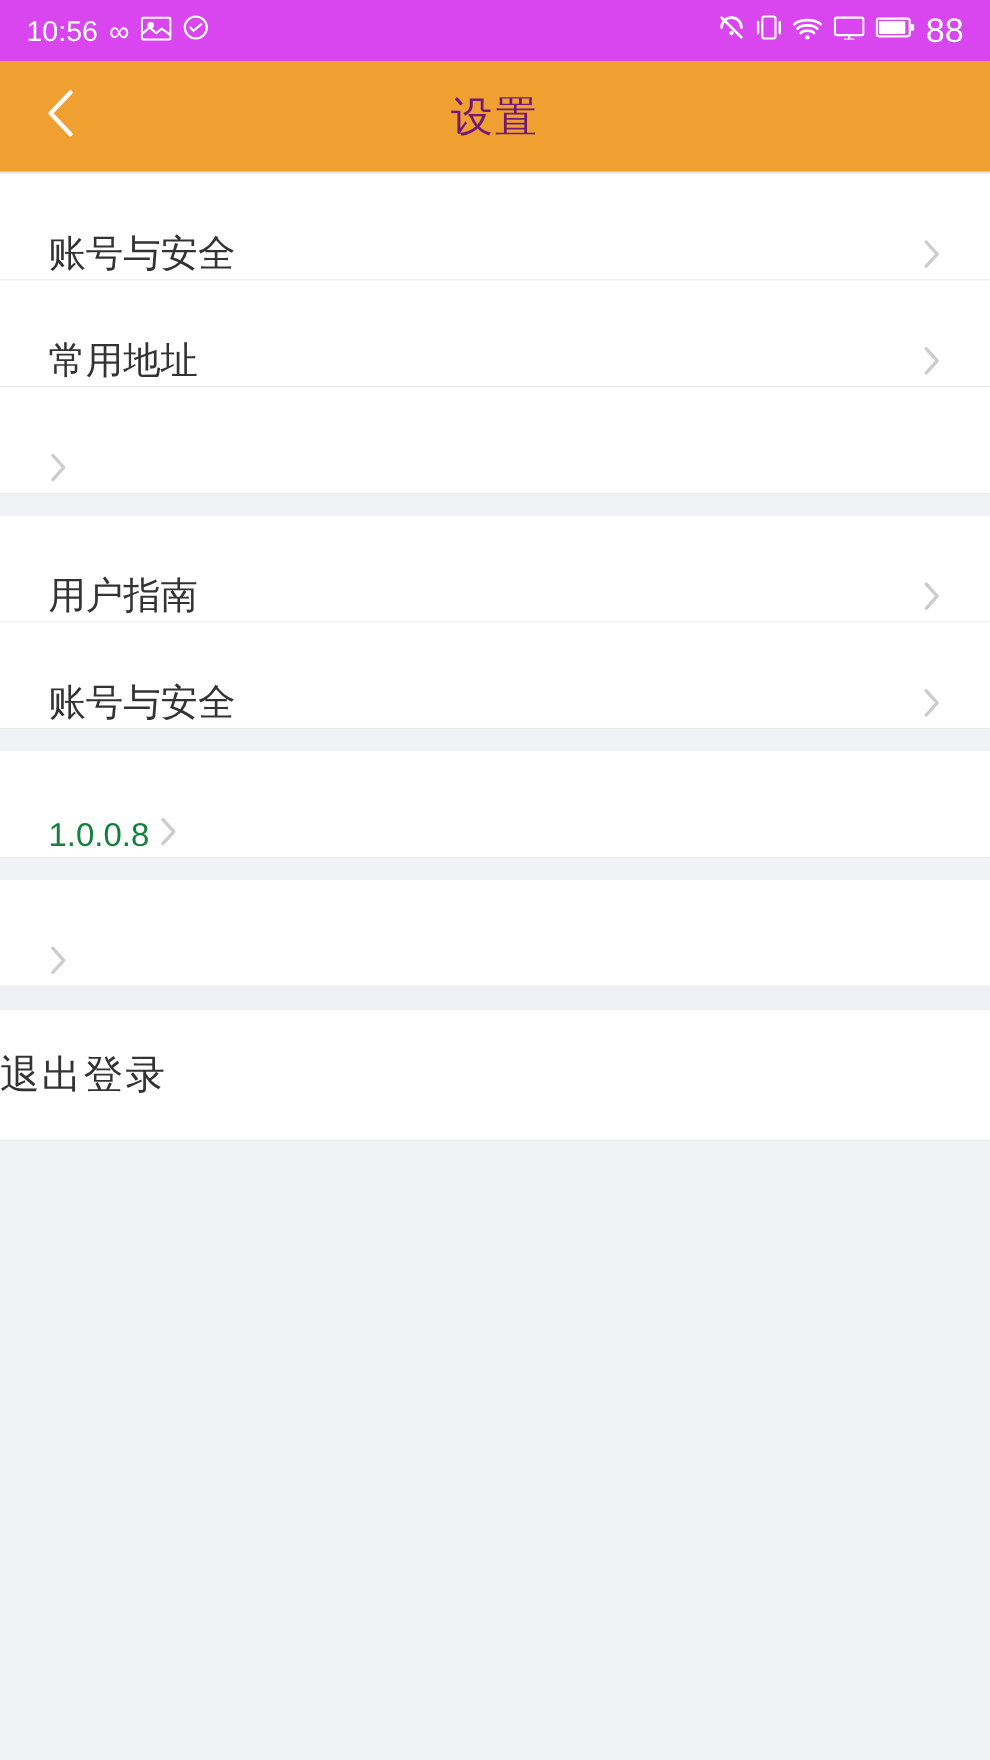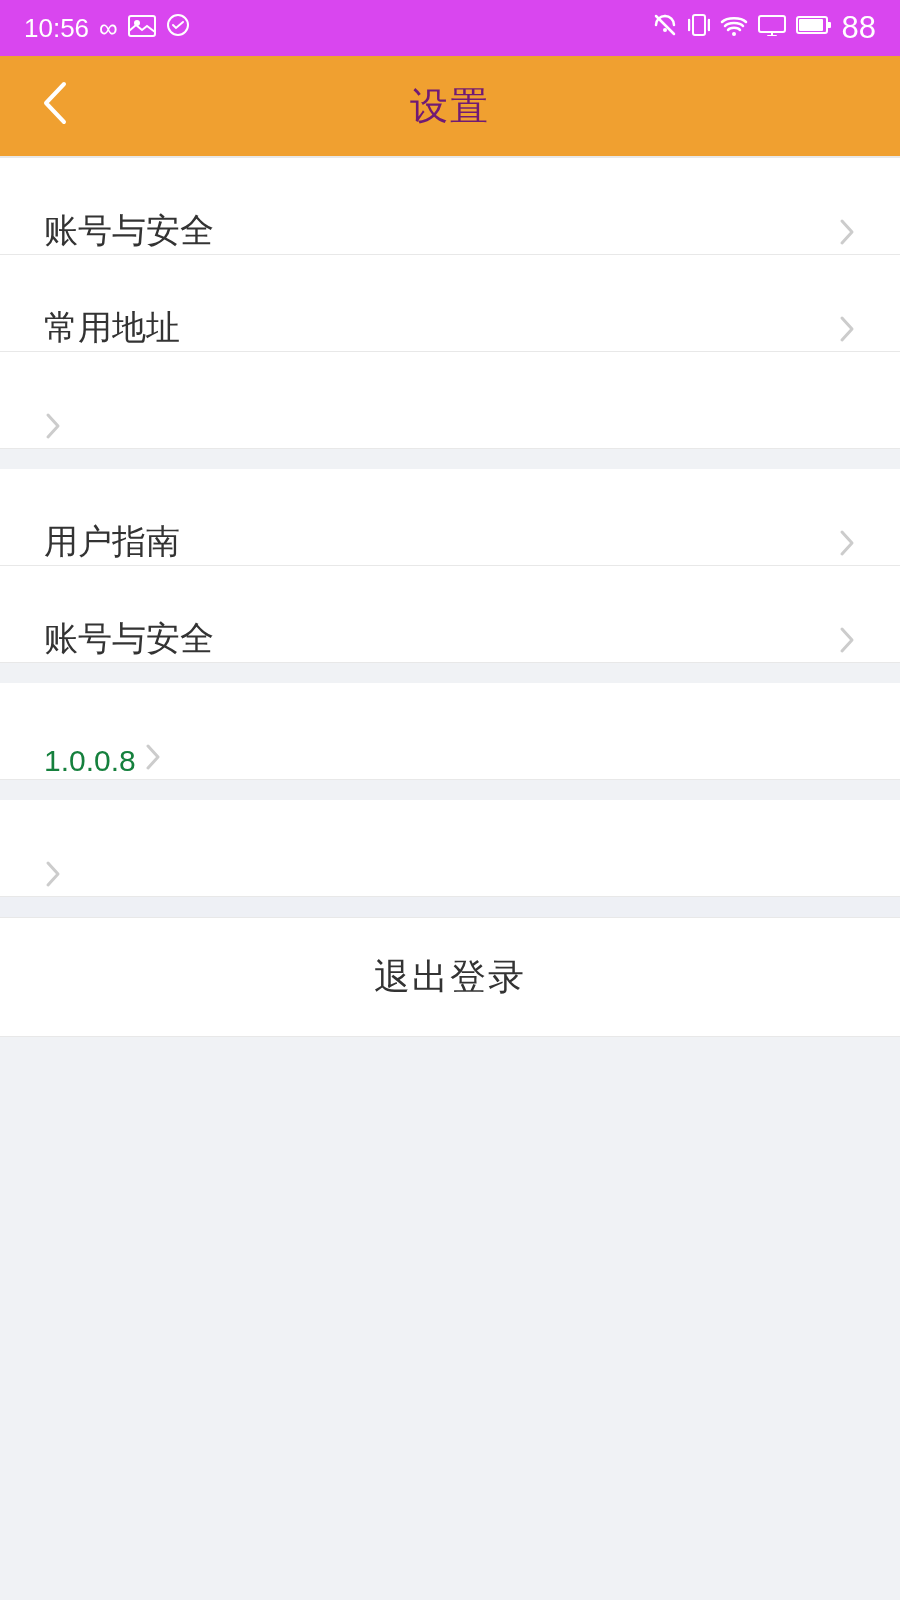--- a/index.html
+++ b/index.html
@@ -124,21 +124,21 @@
       background: #eef0f5;
       padding-top: 20px;
     }
 
     .logout-button {
       background: white;
       width: 100%;
       height: 120px;
       display: flex;
       align-items: center;
-      justify-content: center;
+      justify-content: flex-start;
       border: none;
       cursor: pointer;
       border-top: 1px solid #e8e8e8;
       border-bottom: 1px solid #e8e8e8;
     }
 
     .logout-label {
       font-size: 36px;
       color: #333;
       letter-spacing: 2px;

